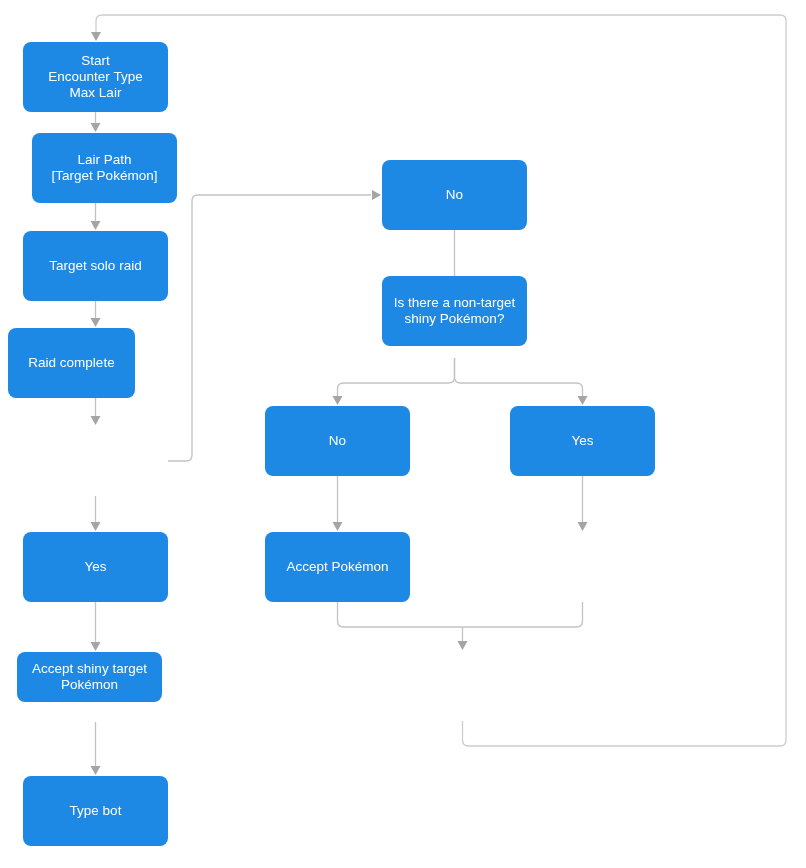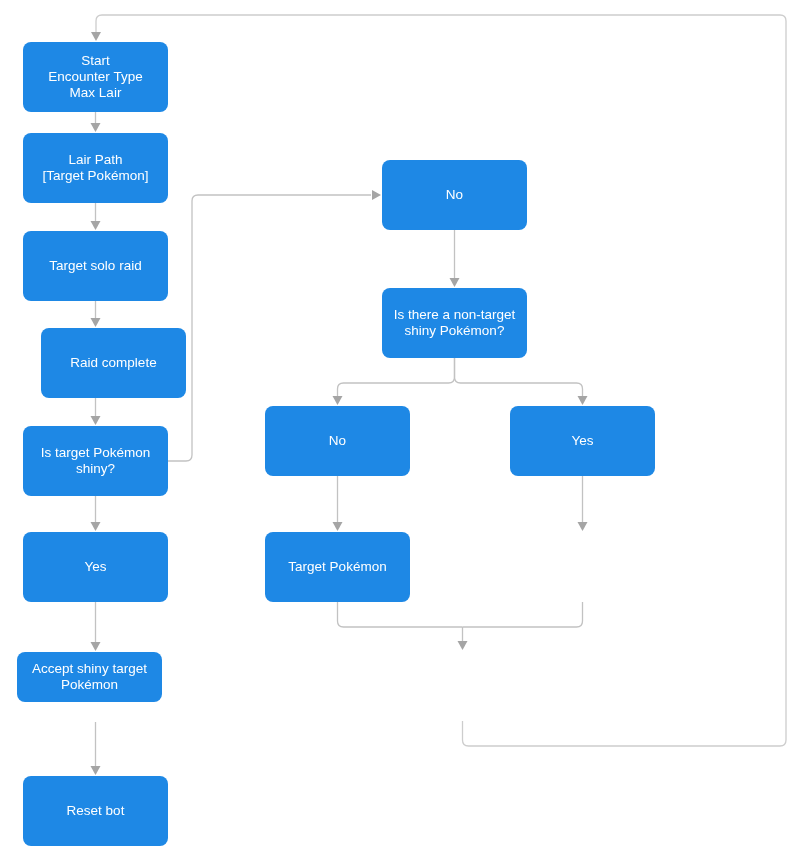--- a/index.html
+++ b/index.html
@@ -104,31 +104,29 @@
     </g>
     <g>
       <path d="M462.5 627 V641"></path>
         <polygon points="462.5,650 457.5,641 467.5,641"></polygon>
     </g>
   </svg>
 
   <div class="node" style="left:23px;top:42px;width:145px;height:70px">Start
 Encounter Type
 Max Lair</div>
-  <div class="node" style="left:23px;top:133px;width:145px;height:70px">Lair Path
+  <div class="node" style="left:32px;top:133px;width:145px;height:70px">Lair Path
 [Target Pokémon]</div>
   <div class="node" style="left:23px;top:231px;width:145px;height:70px">Target solo raid</div>
-  <div class="node" style="left:41px;top:328px;width:145px;height:70px">Raid complete</div>
-  <div class="node" style="left:23px;top:426px;width:145px;height:70px">Is target Pokémon
-shiny?</div>
+  <div class="node" style="left:8px;top:328px;width:127px;height:70px">Raid complete</div>
   <div class="node" style="left:23px;top:532px;width:145px;height:70px">Yes</div>
   <div class="node" style="left:17px;top:652px;width:145px;height:50px">Accept shiny target
 Pokémon</div>
-  <div class="node" style="left:23px;top:776px;width:145px;height:70px">Reset bot</div>
+  <div class="node" style="left:23px;top:776px;width:145px;height:70px">Type bot</div>
 
   <div class="node" style="left:382px;top:160px;width:145px;height:70px">No</div>
-  <div class="node" style="left:382px;top:288px;width:145px;height:70px">Is there a non-target
+  <div class="node" style="left:382px;top:276px;width:145px;height:70px">Is there a non-target
 shiny Pokémon?</div>
   <div class="node" style="left:265px;top:406px;width:145px;height:70px">No</div>
   <div class="node" style="left:510px;top:406px;width:145px;height:70px">Yes</div>
-  <div class="node" style="left:265px;top:532px;width:145px;height:70px">Target Pokémon</div>
+  <div class="node" style="left:265px;top:532px;width:145px;height:70px">Accept Pokémon</div>
 
 </div>
 
 </body></html>

